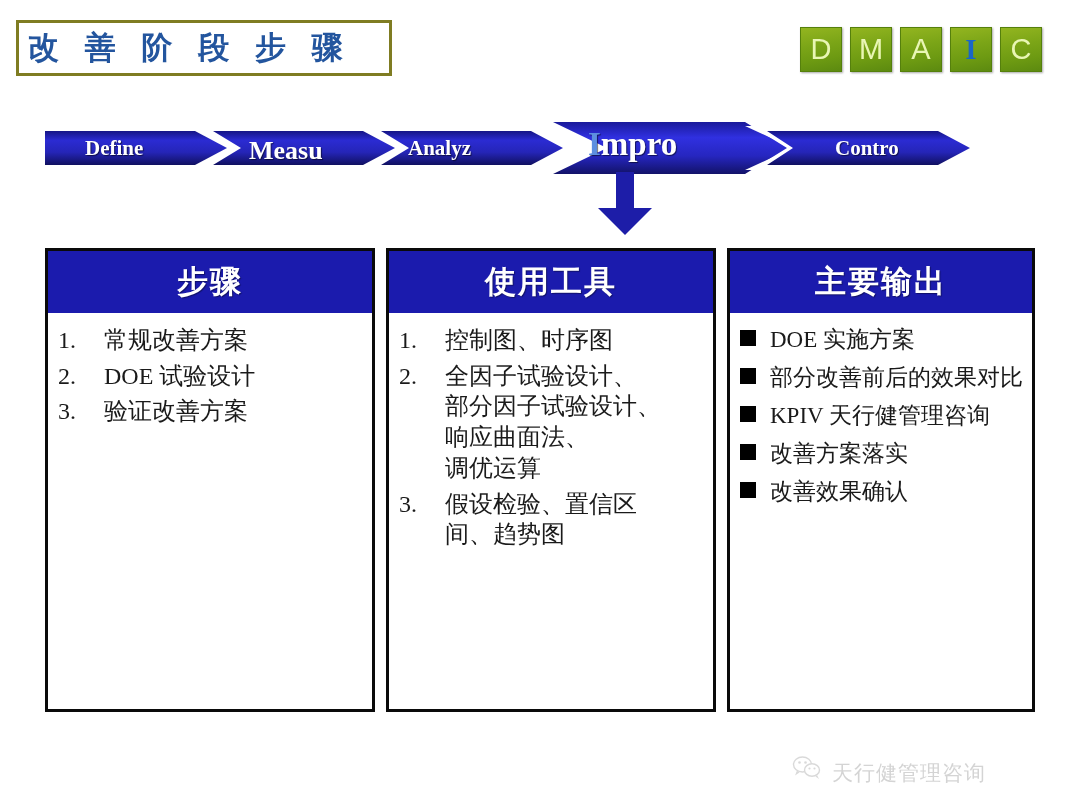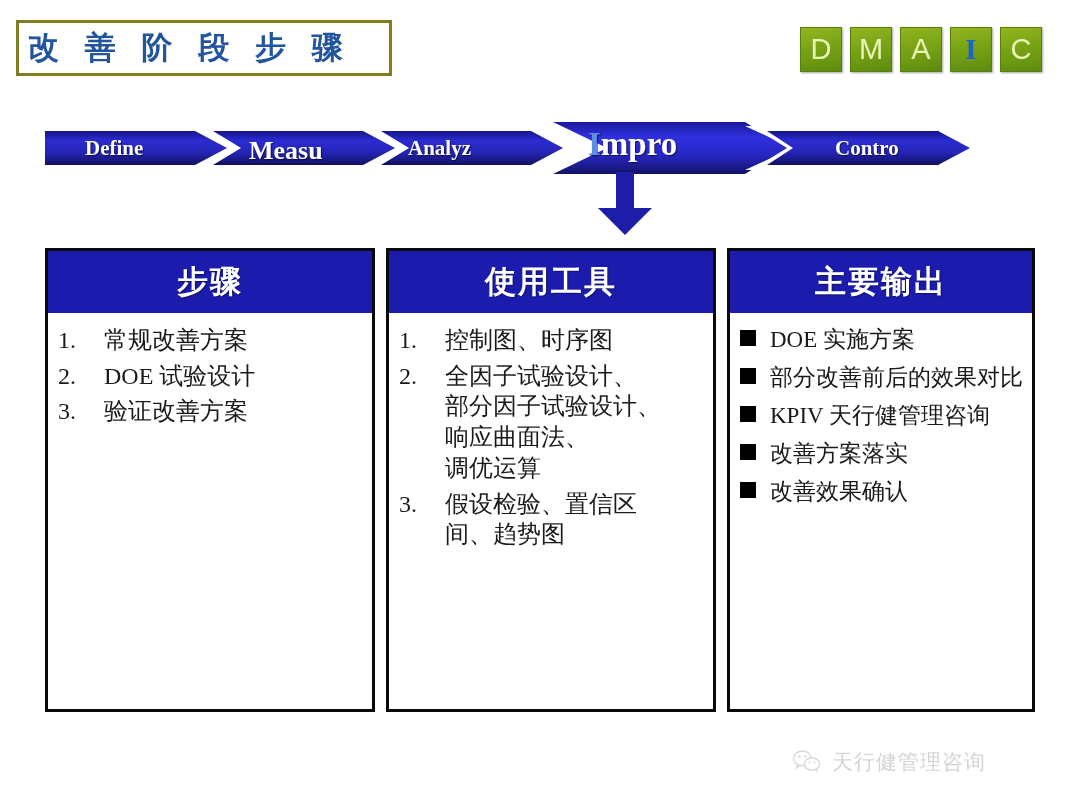--- a/index.html
+++ b/index.html
@@ -178,20 +178,21 @@
     align-items: center;
     gap: 10px;
     opacity: 0.95;
   }
   #watermark .wm-text {
     font-family: "Liberation Sans", sans-serif;
     font-size: 21px;
     color: #d2d2d2;
     letter-spacing: 1px;
     white-space: nowrap;
+    margin-top: 11px;
   }
 </style>
 </head>
 <body>
 
 <div id="title-box">
   <div id="title-text">改 善 阶 段 步 骤</div>
 </div>
 
 <div id="dmaic">

